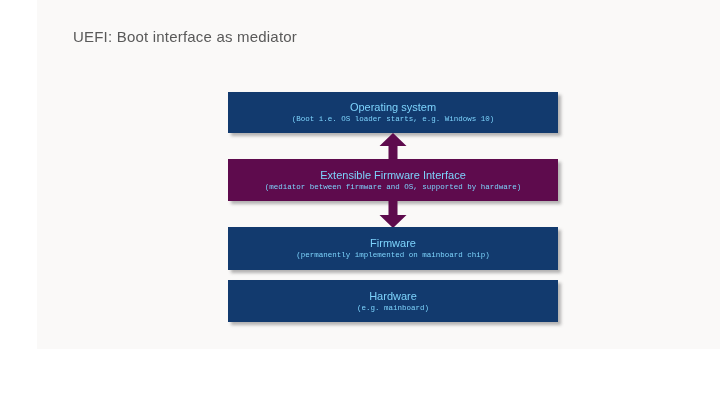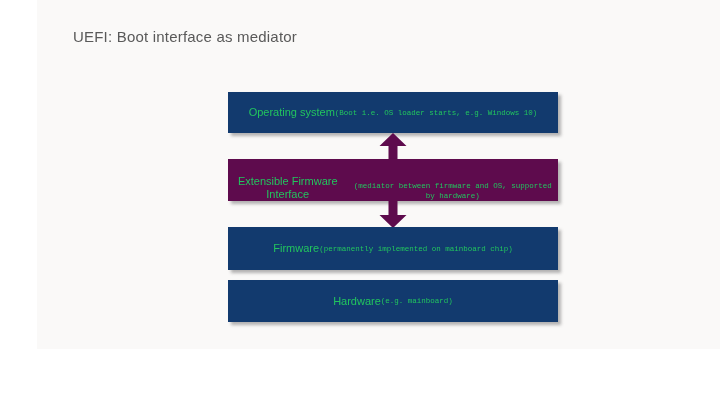--- a/index.html
+++ b/index.html
@@ -30,29 +30,29 @@
     left: 0;
     top: 0;
     width: 720px;
     height: 405px;
   }
   .box {
     position: absolute;
     left: 191px;
     width: 330px;
     display: flex;
-    flex-direction: row;
+    flex-direction: column;
     align-items: center;
     justify-content: center;
     text-align: center;
-    color: #22c55e;
+    color: #7dd3fc;
     box-shadow: 3px 3px 3px rgba(90, 90, 90, 0.45);
   }
   .box-navy   { background: #123a6e; }
-  .box-purple { background: #5e0b4d; align-items: flex-end; }
+  .box-purple { background: #5e0b4d; }
   .box-os       { top: 92px;  height: 41px; }
   .box-efi      { top: 159px; height: 42px; }
   .box-firmware { top: 227px; height: 43px; }
   .box-hardware { top: 280px; height: 42px; }
   .box-label {
     font-size: 11px;
     line-height: 13px;
     font-weight: 400;
   }
   .box-sublabel {

